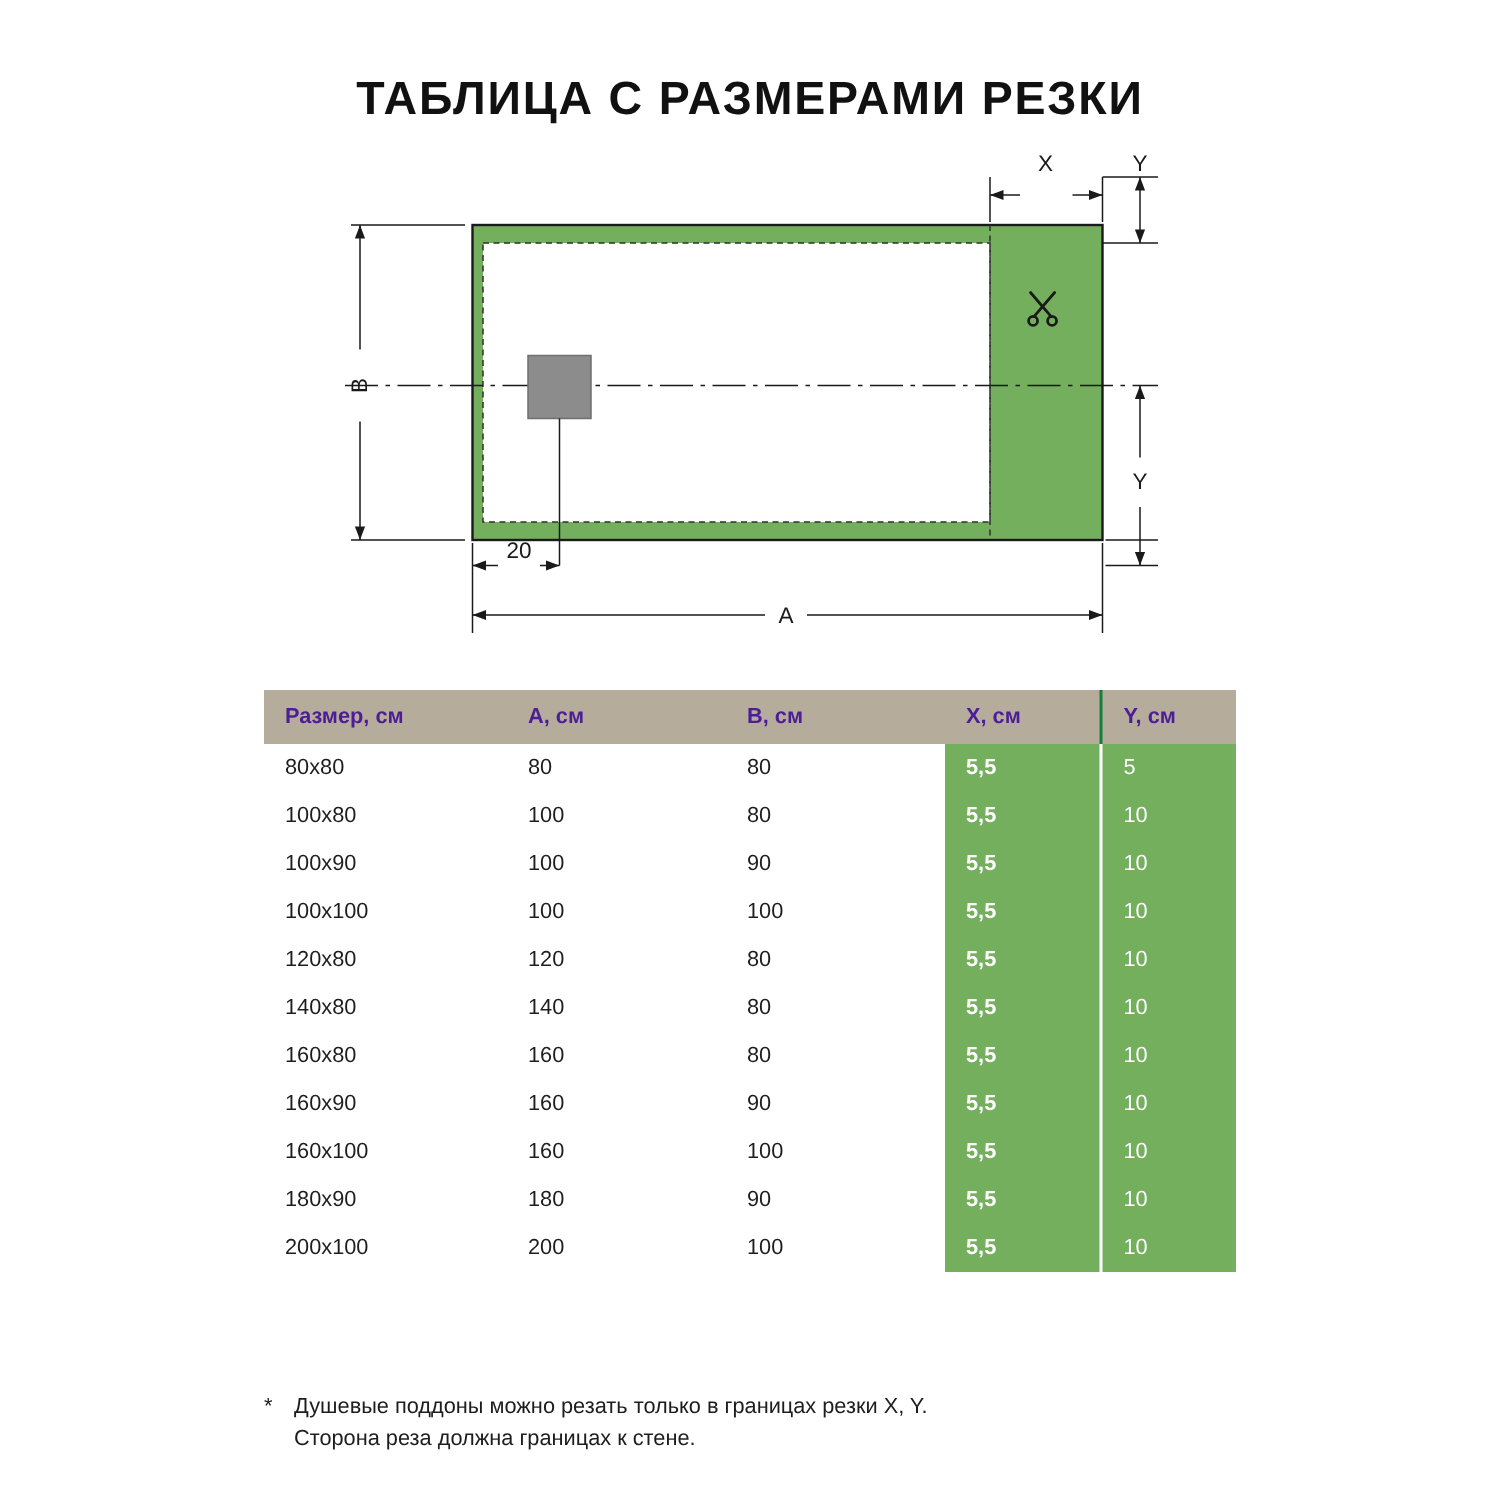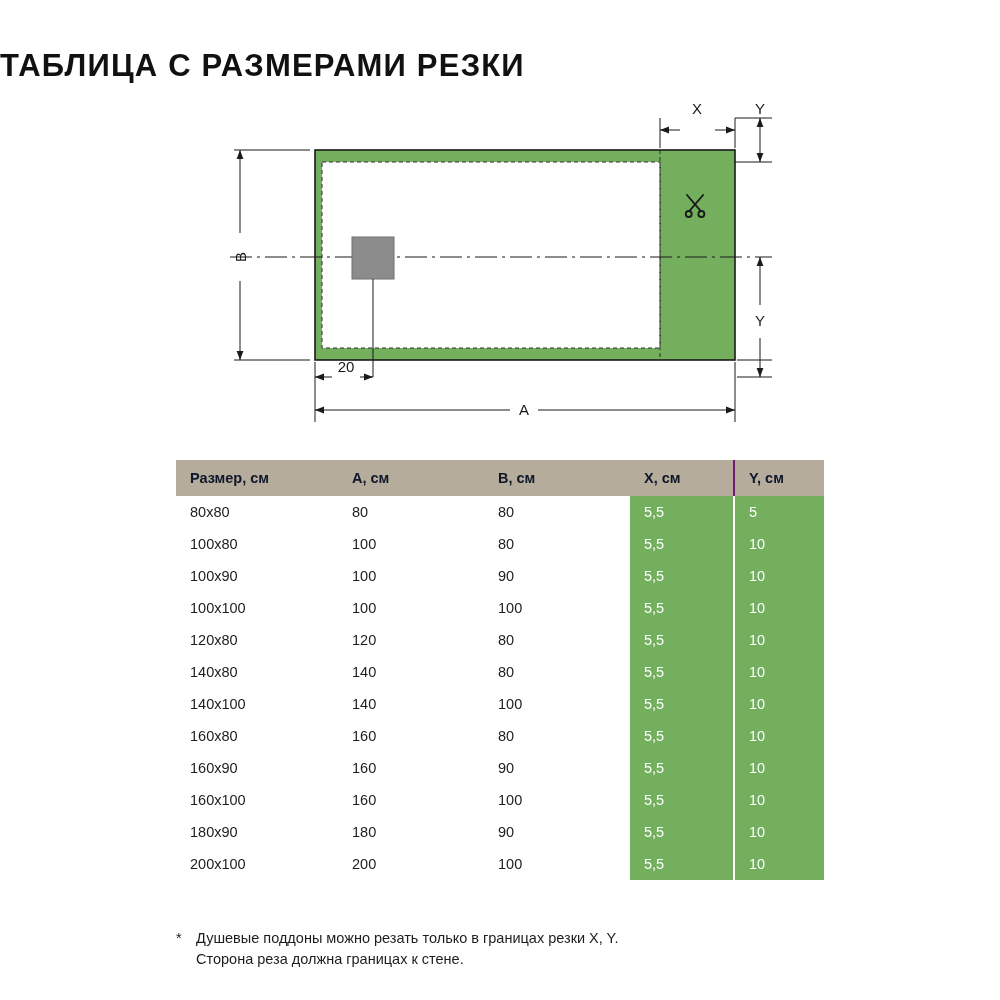--- a/index.html
+++ b/index.html
@@ -17,21 +17,21 @@
   }
   .page {
     position: absolute;
     inset: 0;
   }
   .title {
     position: absolute;
     top: 48px;
     left: 0;
     width: 1000px;
-    text-align: left;
+    text-align: center;
     font-size: 31px;
     font-weight: bold;
     letter-spacing: 1.2px;
     color: #111111;
   }
   .diagram {
     position: absolute;
     top: 100px;
     left: 200px;
     width: 620px;
@@ -48,52 +48,53 @@
     left: 176px;
     width: 648px;
   }
   table.cut-table {
     border-collapse: collapse;
     width: 648px;
     font-size: 14.5px;
   }
   table.cut-table th {
     background: #b5ac9b;
-    color: #0f172a;
+    color: #4c1d95;
     font-weight: bold;
     font-size: 14.5px;
     text-align: left;
     padding: 9px 0 9px 14px;
     height: 18px;
     border: none;
   }
   table.cut-table td {
     padding: 8px 0 8px 14px;
     border: none;
     color: #1d1d1d;
     font-size: 14.5px;
     background: #ffffff;
   }
   table.cut-table td.green {
     background: #74af5e;
     color: #ffffff;
   }
   table.cut-table tr td.green.x {
     background: #74af5e;
+    font-weight: bold;
   }
   table.cut-table tr td.green.y {
     background: #74af5e;
     border-left: 2px solid #ffffff;
   }
   table.cut-table th.x-head,
   table.cut-table th.y-head {
     background: #b5ac9b;
   }
   table.cut-table th.y-head {
-    border-left: 2px solid #701a75;
+    border-left: 2px solid #15803d;
   }
   .col-size  { width: 162px; }
   .col-a     { width: 146px; }
   .col-b     { width: 146px; }
   .col-x     { width: 104px; }
   .col-y     { width: 90px; }
 
   .footnote {
     position: absolute;
     top: 928px;
@@ -264,27 +265,20 @@
           <td class="green y">10</td>
         </tr>
         <tr>
           <td>140х80</td>
           <td>140</td>
           <td>80</td>
           <td class="green x">5,5</td>
           <td class="green y">10</td>
         </tr>
         <tr>
-          <td>140х100</td>
-          <td>140</td>
-          <td>100</td>
-          <td class="green x">5,5</td>
-          <td class="green y">10</td>
-        </tr>
-        <tr>
           <td>160х80</td>
           <td>160</td>
           <td>80</td>
           <td class="green x">5,5</td>
           <td class="green y">10</td>
         </tr>
         <tr>
           <td>160х90</td>
           <td>160</td>
           <td>90</td>

